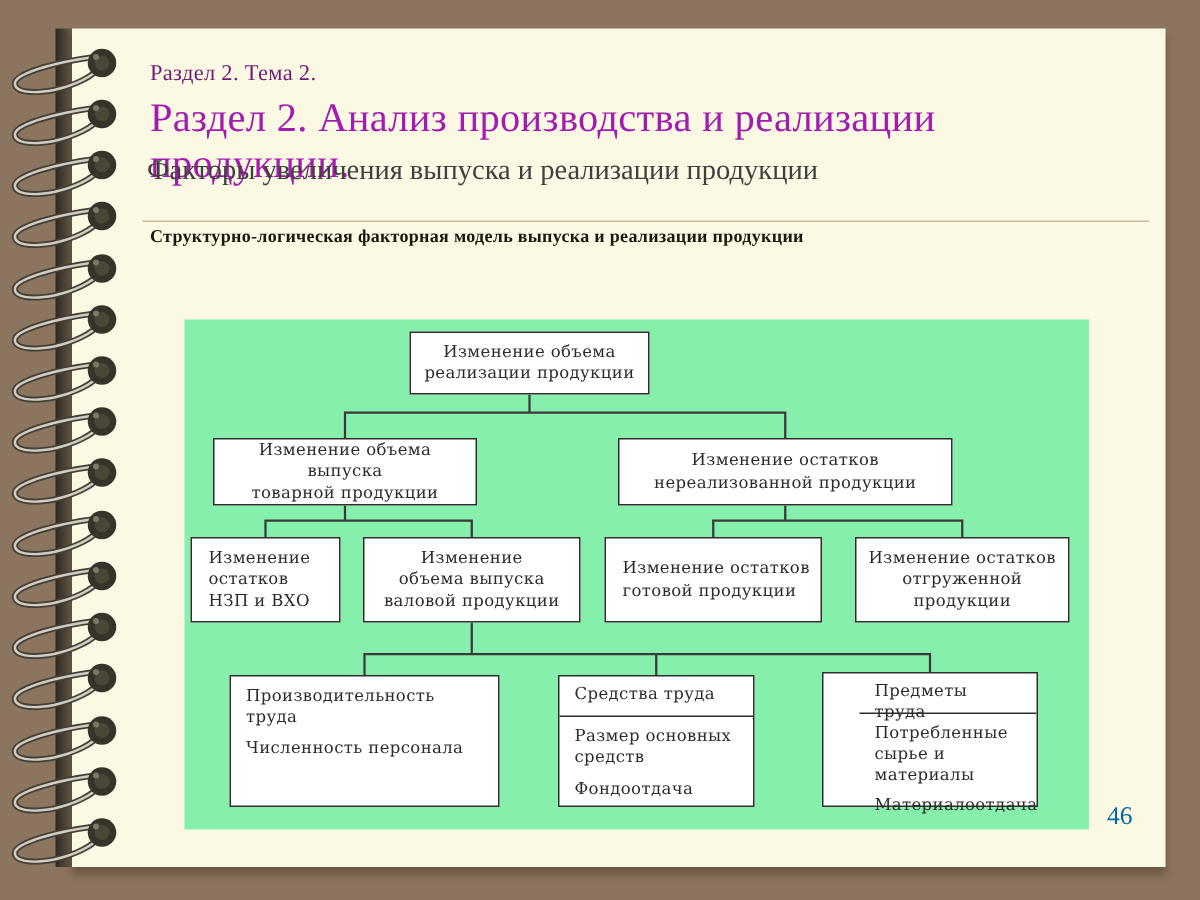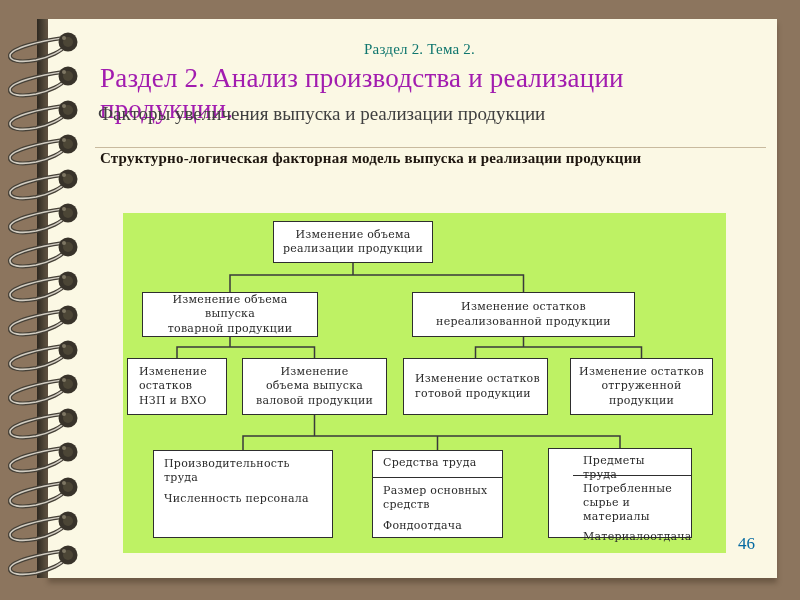--- a/index.html
+++ b/index.html
@@ -12,47 +12,47 @@
   .page{
     position:absolute; left:48px; top:19px; width:729px; height:559px;
     background:#fbf8e4;
     box-shadow:0 5px 5px rgba(50,38,24,.35);
   }
   .page-edge{
     position:absolute; left:37px; top:19px; width:11px; height:559px;
     background:linear-gradient(to right,#2e2820,#4c4335 55%,#6a5b49);
   }
   .kicker{
-    position:absolute; left:68px; top:22px; width:607px;
-    text-align:center; font-size:15px; color:#0f766e; letter-spacing:.2px;
+    position:absolute; left:52px; top:22px; width:607px;
+    text-align:left; font-size:15px; color:#701a75; letter-spacing:.2px;
   }
   .title{
     position:absolute; left:52px; top:44px; width:660px;
     font-size:27px; font-weight:normal; color:#a21caf; margin:0; letter-spacing:.2px;
   }
   .subtitle{
     position:absolute; left:50px; top:84px; width:660px;
     font-size:19px; color:#404040;
   }
   .rule{
     position:absolute; left:47px; top:120px; width:671px; height:0;
     border:none; border-top:1px solid #c8ba9e;
   }
   .section-heading{
     position:absolute; left:52px; top:131px; width:640px;
-    font-size:15px; font-weight:bold; color:#1e160f; letter-spacing:.2px;
+    font-size:12px; font-weight:bold; color:#1e160f; letter-spacing:.2px;
   }
   .page-num{
     position:absolute; right:22px; top:515px;
     font-size:17px; color:#0369a1;
   }
   
   .panel{
     position:absolute; left:75px; top:194px; width:603px; height:340px;
-    background:#bef264;
+    background:#86efac;
   }
   .panel svg.connectors{position:absolute; left:0; top:0;}
   .node{
     position:absolute; box-sizing:border-box;
     background:#fff; border:1.5px solid #2e2e2e;
     font-family:"DejaVu Serif", serif; font-size:11px; line-height:1.3;
     color:#2a2a2a; letter-spacing:.25px;
     display:flex; align-items:center; justify-content:center;
     text-align:center; white-space:pre-line; padding:2px 4px;
   }

